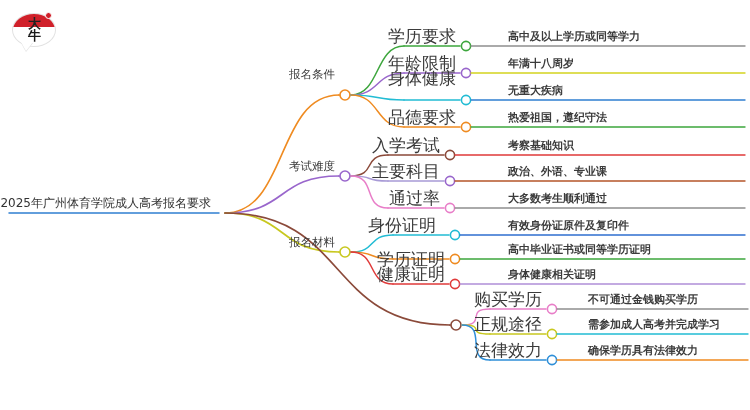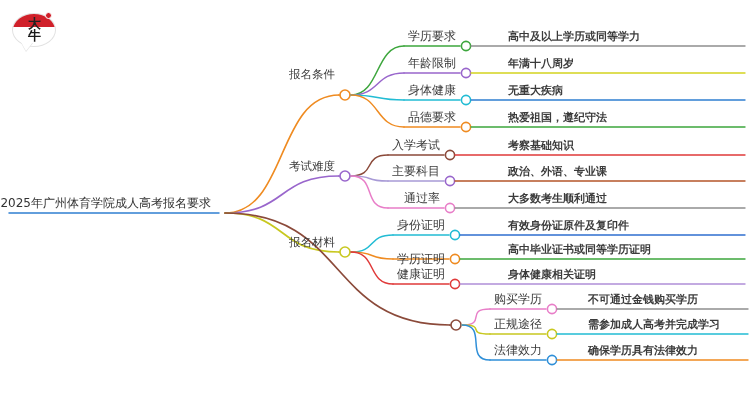--- a/index.html
+++ b/index.html
@@ -127,21 +127,21 @@
     font-size: 11.5px;
     color: #3b3b3b;
     white-space: nowrap;
     line-height: 13px;
   }
   .node-label.root {
     font-size: 12px;
     color: #333333;
   }
   .node-label.lvl1 { font-size: 11.5px; }
-  .node-label.lvl2 { font-size: 12px; }
+  .node-label.lvl2 { font-size: 17px; }
   .node-label.leaf { font-size: 11px; font-weight: bold; }
 </style>
 </head>
 <body>
 
 <div id="logo-block">
   <div id="logo-mark">
     <div id="logo-bubble">
       <div id="logo-bubble-cap"></div>
     </div>
@@ -221,33 +221,33 @@
     <circle cx="552" cy="360" r="4.6" fill="#ffffff" stroke="#2f8fd8" stroke-width="1.6"></circle>
     <line x1="557" y1="360" x2="748" y2="360" stroke="#ef8b21" stroke-width="1.4" stroke-linecap="round"></line>
   </svg>
 <div id="map-labels">
     <div class="node-label root" style="top: 197px; right: 539px;">2025年广州体育学院成人高考报名要求</div>
     <div class="node-label lvl1" style="top: 68px; right: 415px;">报名条件</div>
     <div class="node-label lvl2" style="top: 30px; right: 294px;">学历要求</div>
     <div class="node-label leaf" style="top: 30px; left: 508px;">高中及以上学历或同等学力</div>
     <div class="node-label lvl2" style="top: 57px; right: 294px;">年龄限制</div>
     <div class="node-label leaf" style="top: 57px; left: 508px;">年满十八周岁</div>
-    <div class="node-label lvl2" style="top: 84px; right: 294px;">身体健康</div>
+    <div class="node-label lvl2" style="top: 72px; right: 294px;">身体健康</div>
     <div class="node-label leaf" style="top: 84px; left: 508px;">无重大疾病</div>
     <div class="node-label lvl2" style="top: 111px; right: 294px;">品德要求</div>
     <div class="node-label leaf" style="top: 111px; left: 508px;">热爱祖国，遵纪守法</div>
     <div class="node-label lvl1" style="top: 160px; right: 415px;">考试难度</div>
     <div class="node-label lvl2" style="top: 139px; right: 310px;">入学考试</div>
     <div class="node-label leaf" style="top: 139px; left: 508px;">考察基础知识</div>
     <div class="node-label lvl2" style="top: 165px; right: 310px;">主要科目</div>
     <div class="node-label leaf" style="top: 165px; left: 508px;">政治、外语、专业课</div>
     <div class="node-label lvl2" style="top: 192px; right: 310px;">通过率</div>
     <div class="node-label leaf" style="top: 192px; left: 508px;">大多数考生顺利通过</div>
     <div class="node-label lvl1" style="top: 236px; right: 415px;">报名材料</div>
-    <div class="node-label lvl2" style="top: 219px; right: 305px;">身份证明</div>
+    <div class="node-label lvl2" style="top: 219px; right: 314px;">身份证明</div>
     <div class="node-label leaf" style="top: 219px; left: 508px;">有效身份证原件及复印件</div>
     <div class="node-label lvl2" style="top: 253px; right: 305px;">学历证明</div>
     <div class="node-label leaf" style="top: 243px; left: 508px;">高中毕业证书或同等学历证明</div>
     <div class="node-label lvl2" style="top: 268px; right: 305px;">健康证明</div>
     <div class="node-label leaf" style="top: 268px; left: 508px;">身体健康相关证明</div>
     <div class="node-label lvl2" style="top: 293px; right: 208px;">购买学历</div>
     <div class="node-label leaf" style="top: 293px; left: 588px;">不可通过金钱购买学历</div>
     <div class="node-label lvl2" style="top: 318px; right: 208px;">正规途径</div>
     <div class="node-label leaf" style="top: 318px; left: 588px;">需参加成人高考并完成学习</div>
     <div class="node-label lvl2" style="top: 344px; right: 208px;">法律效力</div>

